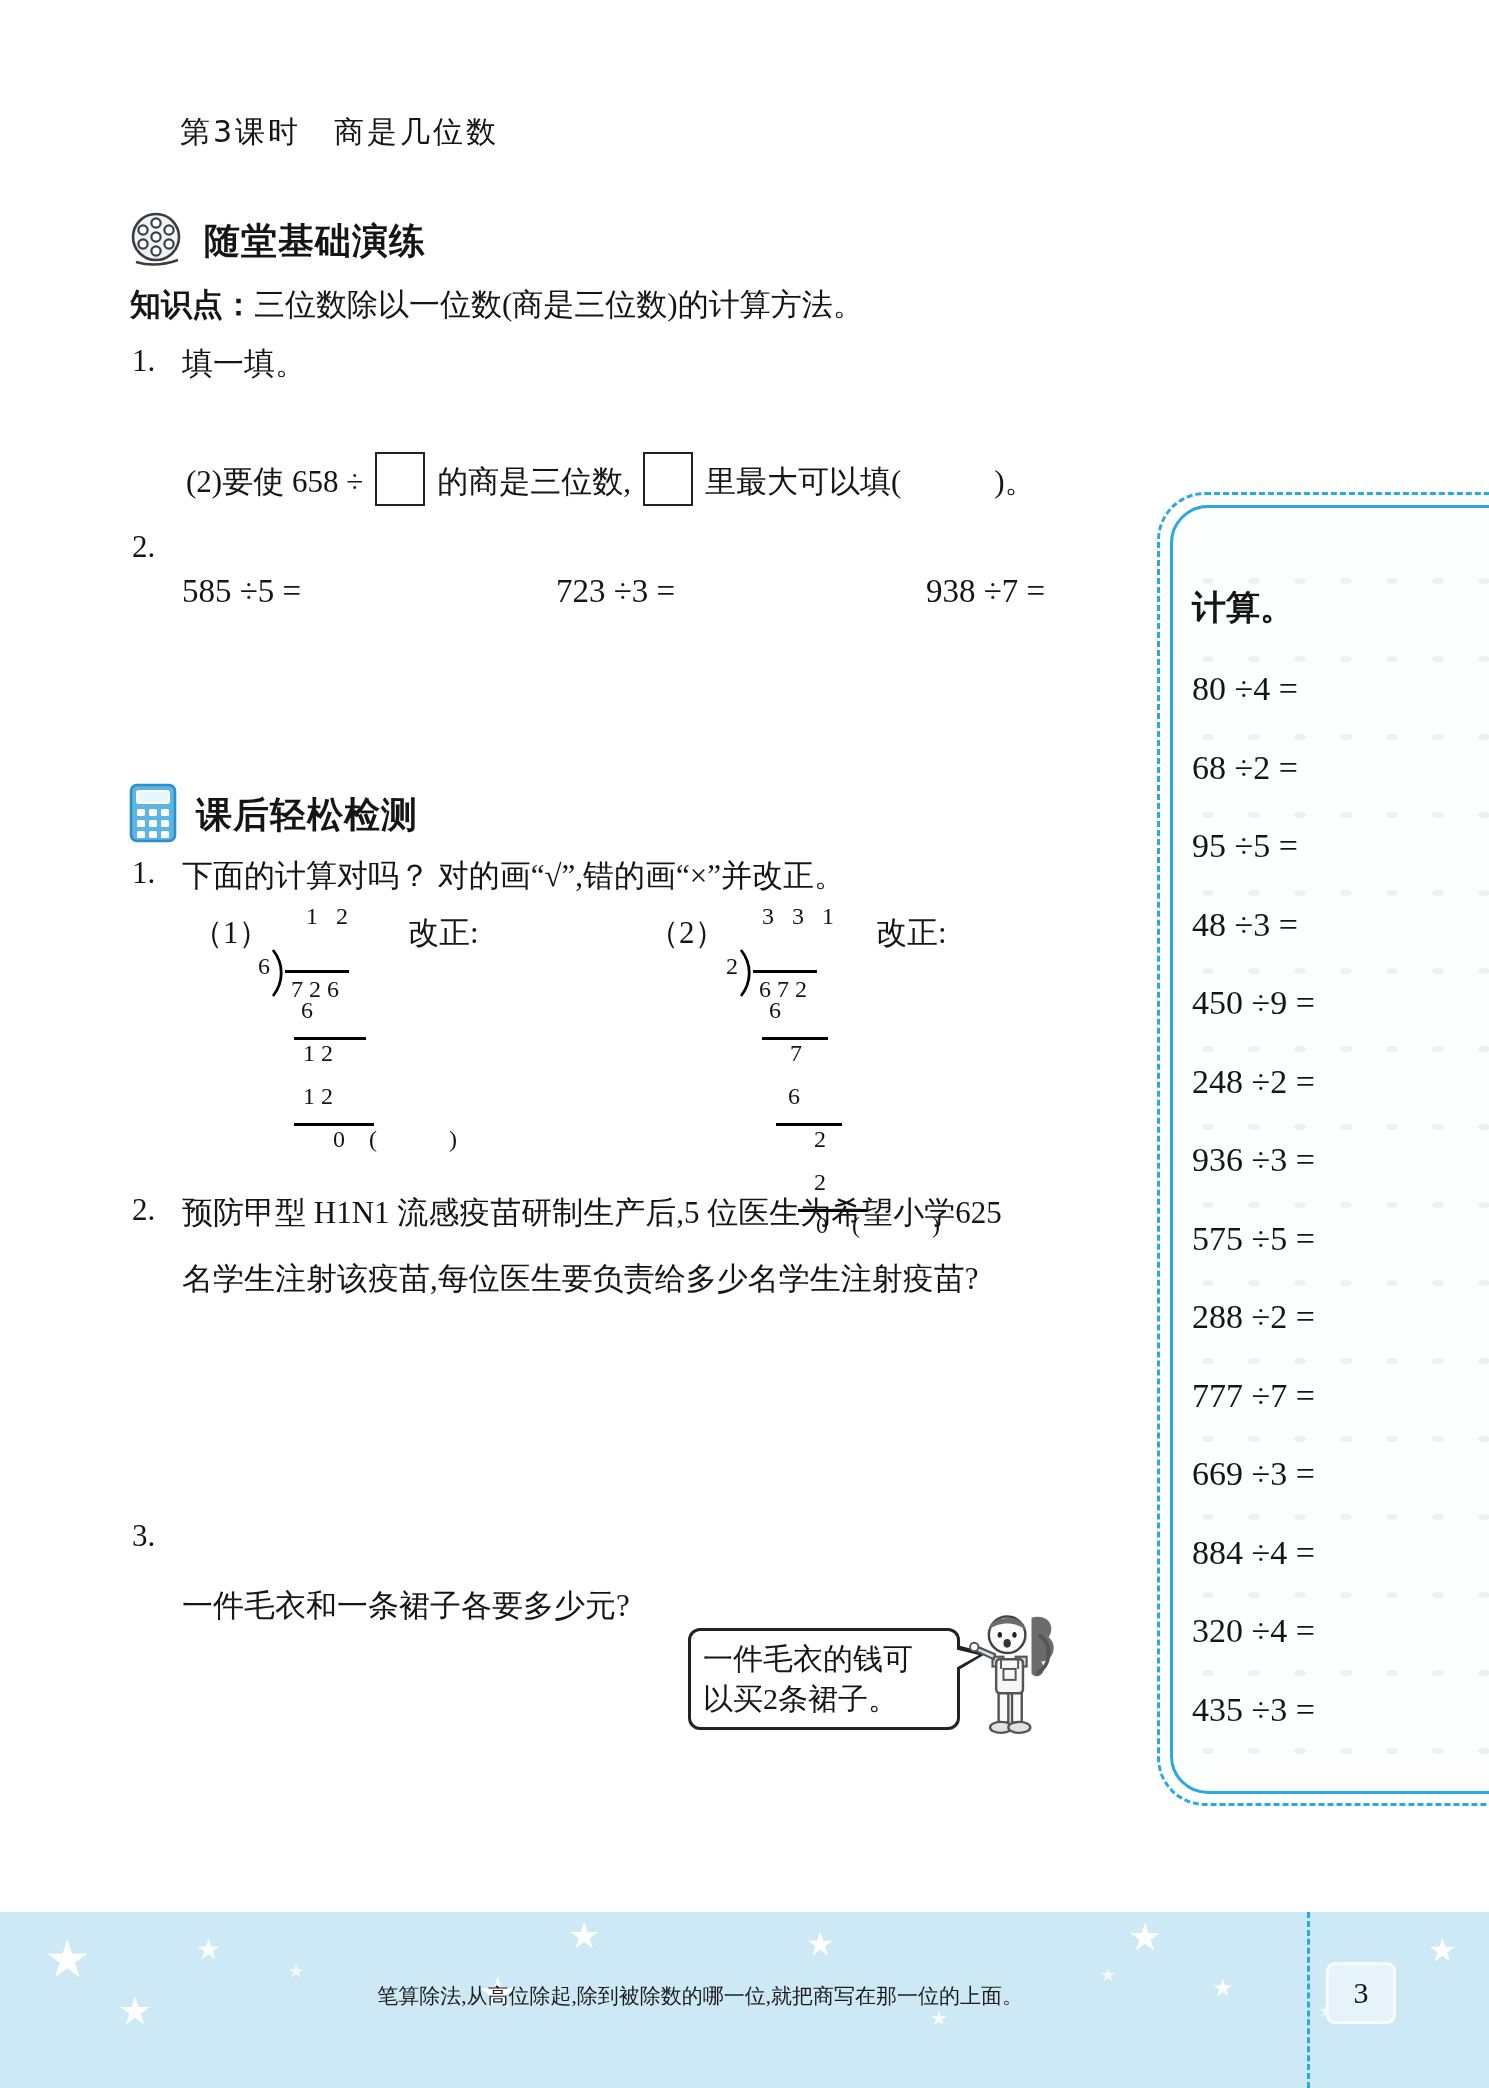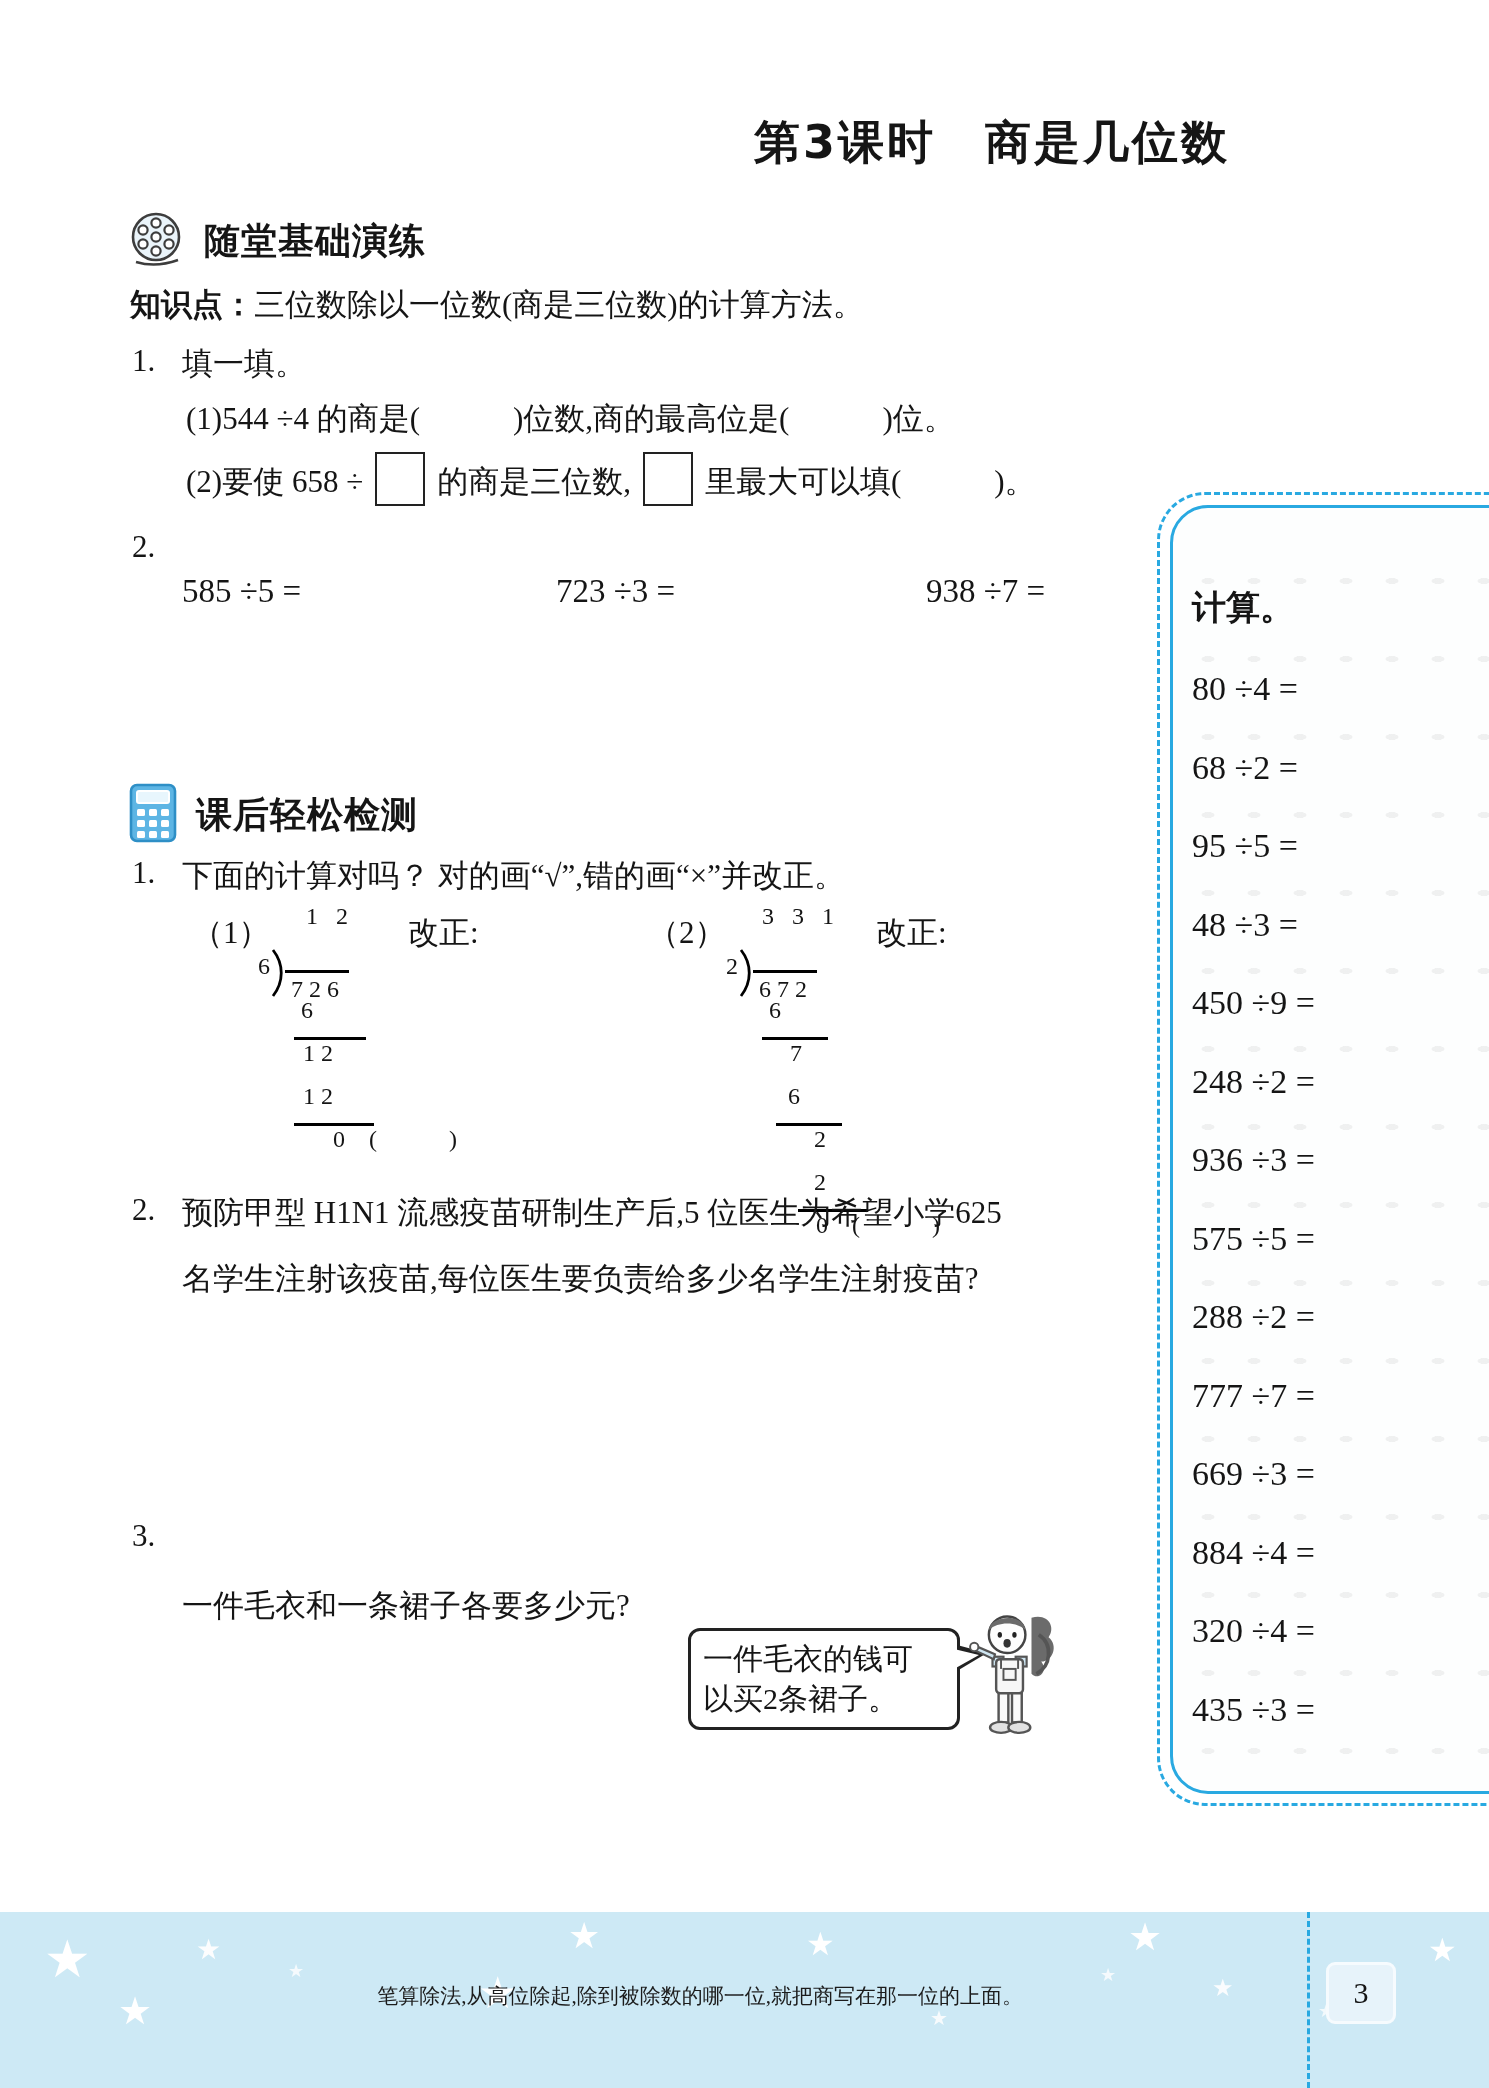--- a/index.html
+++ b/index.html
@@ -5,23 +5,23 @@
   html,body { margin:0; padding:0; background:#e9e9e9; }
   #canvas {
     position:relative; width:1489px; height:2088px; margin:0 auto;
     background:#ffffff; overflow:hidden;
     font-family:"Liberation Serif","DejaVu Serif",serif; color:#151515;
   }
   .abs { position:absolute; }
 
   
   .page-title {
-    left:180px; top:112px; width:1050px; text-align:right;
+    left:180px; top:112px; width:1050px; text-align:left;
     font-family:"DejaVu Sans","Liberation Sans",sans-serif;
-    font-weight:700; font-size:46px; letter-spacing:3px;
+    font-weight:400; font-size:30px; letter-spacing:3px;
   }
   .sec-header { display:flex; align-items:center; gap:16px; }
   .sec-header .txt {
     font-family:"DejaVu Sans","Liberation Sans",sans-serif;
     font-weight:700; font-size:36px; letter-spacing:1px;
   }
   .kn-line { font-size:31px; }
   .kn-line b { font-family:"DejaVu Sans",sans-serif; font-size:31px; }
 
   .body-line { font-size:31px; white-space:nowrap; }
@@ -116,21 +116,20 @@
     <span class="txt">随堂基础演练</span>
   </div>
 
   <div class="abs kn-line" style="left:130px; top:284px;">
     <b>知识点：</b><span>三位数除以一位数(商是三位数)的计算方法。</span>
   </div>
 
   <div class="abs body-line" style="left:132px; top:343px;">1.</div>
   <div class="abs body-line" style="left:182px; top:343px;">填一填。</div>
 
-  <div class="abs body-line" style="left:186px; top:398px;">(1)544 ÷4 的商是(　　　)位数,商的最高位是(　　　)位。</div>
 
   <div class="abs body-line" style="left:186px; top:452px;">
     <span>(2)要使 658 ÷</span><span class="sqbox"></span><span>的商是三位数,</span><span class="sqbox"></span><span>里最大可以填(　　　)。</span>
   </div>
 
   <div class="abs body-line" style="left:132px; top:529px;">2.</div>
   <div class="abs eq" style="left:182px; top:573px;">585 ÷5 =</div>
   <div class="abs eq" style="left:556px; top:573px;">723 ÷3 =</div>
   <div class="abs eq" style="left:926px; top:573px;">938 ÷7 =</div>
 

